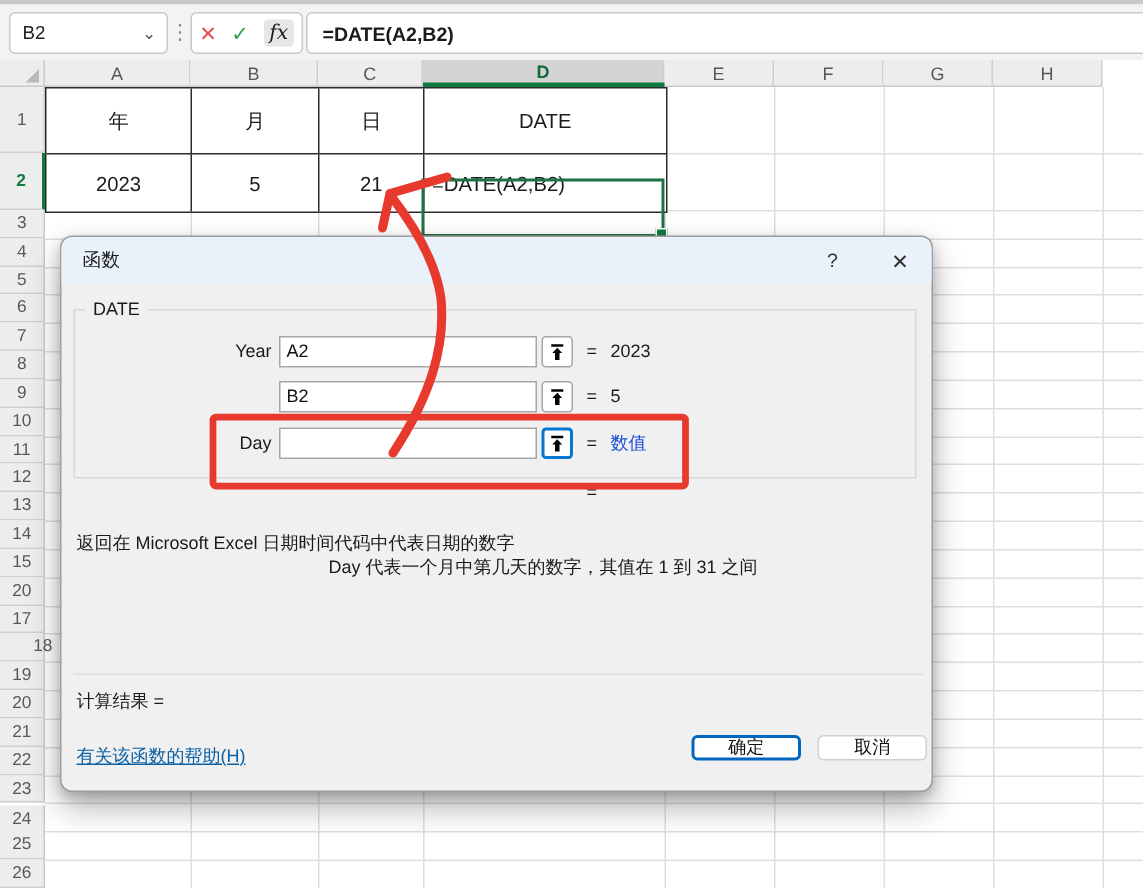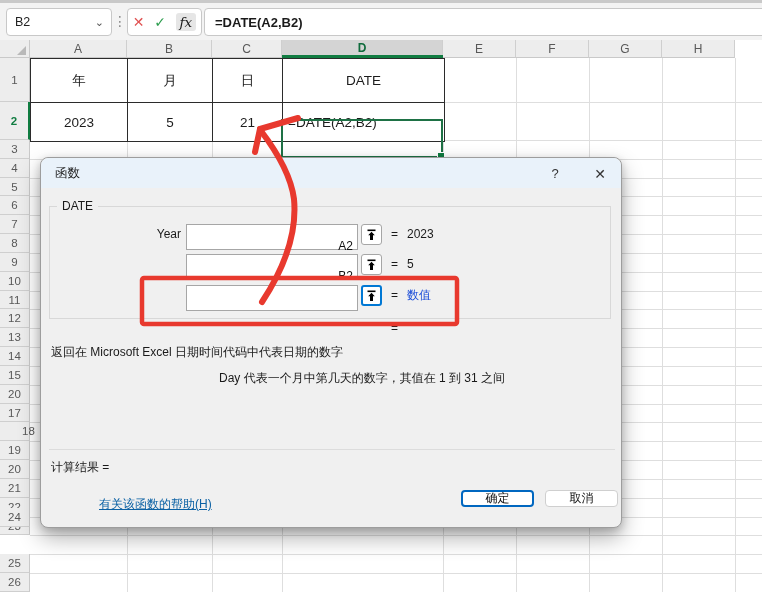--- a/index.html
+++ b/index.html
@@ -39,32 +39,32 @@
   
   .dialog{position:absolute;left:40px;top:157px;width:582px;height:371px;background:#f0f0f0;border:1px solid #9d9d9d;border-radius:8px;box-sizing:border-box;box-shadow:0 10px 22px rgba(0,0,0,.30),0 3px 8px rgba(0,0,0,.18);z-index:10;font-size:12px;color:#1a1a1a;}
   .dlg-title{position:absolute;left:0;top:0;width:100%;height:30px;background:#e9f2fa;border-radius:8px 8px 0 0;display:flex;align-items:center;box-sizing:border-box;}
   .dlg-title .t{padding-left:14px;font-size:12.5px;}
   .dlg-help{position:absolute;left:505px;top:7px;width:18px;height:18px;text-align:center;font-size:13px;color:#333;line-height:18px;}
   .dlg-close{position:absolute;left:549px;top:6px;width:20px;height:20px;text-align:center;font-size:14px;color:#333;line-height:20px;}
   .groupbox{position:absolute;left:8px;top:48px;width:562px;height:113px;border:1px solid #d8d8d8;box-sizing:border-box;}
   .grouplabel{position:absolute;left:16px;top:41px;background:#f0f0f0;padding:0 5px;font-size:12px;}
   .frow{position:absolute;left:0;width:100%;height:21px;}
   .frow .lbl{position:absolute;left:40px;width:100px;text-align:right;line-height:21px;}
-  .frow .inp{position:absolute;left:145px;width:172px;height:21px;background:#fff;border:1px solid #a6a6a6;box-sizing:border-box;font-size:12px;line-height:19px;padding:12px 4px;color:#111;text-align:right;}
+  .frow .inp{position:absolute;left:145px;width:172px;height:21px;background:#fff;border:1px solid #a6a6a6;box-sizing:border-box;font-size:12px;line-height:19px;padding:0 4px;color:#111;}
   .frow .rbtn{position:absolute;left:320px;width:21px;height:21px;background:#fff;border:1px solid #a6a6a6;border-radius:3px;box-sizing:border-box;display:flex;align-items:center;justify-content:center;}
   .frow .rbtn.focus{border:2px solid #0078d4;}
   .frow .eq{position:absolute;left:350px;line-height:21px;}
   .frow .res{position:absolute;left:366px;line-height:21px;}
   .res.gray{color:#1d4ed8;}
   .lone-eq{position:absolute;left:350px;top:163px;}
-  .desc1{position:absolute;left:10px;top:186px;}
+  .desc1{position:absolute;left:10px;top:196px;}
   .desc2{position:absolute;left:178px;top:212px;}
   .divider{position:absolute;left:8px;top:291px;width:566px;height:1px;background:#dcdcdc;}
   .resline{position:absolute;left:10px;top:301px;}
-  .helplink{position:absolute;left:10px;top:338px;color:#0b61a4;text-decoration:underline;cursor:pointer;margin-left:48px;}
+  .helplink{position:absolute;left:10px;top:338px;color:#0b61a4;text-decoration:underline;cursor:pointer;}
   .btn{position:absolute;top:332px;width:73px;height:17px;background:#fff;border-radius:4px;box-sizing:border-box;display:flex;align-items:center;justify-content:center;font-size:12px;color:#111;}
   .btn.ok{left:420px;border:2px solid #0067c0;}
   .btn.cancel{left:504px;border:1px solid #cfcfcf;}
   
   .anno-layer{position:absolute;left:0;top:0;z-index:20;pointer-events:none;}
 </style>
 </head>
 <body>
 
 <div class="app">
@@ -113,21 +113,21 @@
         <div class="rowh" style="top: 307px; height: 19px;">14</div>
         <div class="rowh" style="top: 326px; height: 19px;">15</div>
         <div class="rowh" style="top: 345px; height: 19px;">20</div>
         <div class="rowh" style="top: 364px; height: 18px;">17</div>
         <div class="rowh" style="top: 382px; height: 19px; padding-left: 28px;">18</div>
         <div class="rowh" style="top: 401px; height: 19px;">19</div>
         <div class="rowh" style="top: 420px; height: 19px;">20</div>
         <div class="rowh" style="top: 439px; height: 19px;">21</div>
         <div class="rowh" style="top: 458px; height: 19px;">22</div>
         <div class="rowh" style="top: 477px; height: 18px;">23</div>
-        <div class="rowh" style="top: 468px; height: 19px;">24</div>
+        <div class="rowh" style="top: 497px; height: 19px;">24</div>
         <div class="rowh" style="top: 514px; height: 19px; text-align: center;">25</div>
         <div class="rowh" style="top: 533px; height: 19px;">26</div>
       </div>
     <div id="gridlines">
         <div class="gl-v" style="left: 127px; top: 18px; height: 534px;"></div>
         <div class="gl-v" style="left: 212px; top: 18px; height: 534px;"></div>
         <div class="gl-v" style="left: 282px; top: 18px; height: 534px;"></div>
         <div class="gl-v" style="left: 443px; top: 18px; height: 534px;"></div>
         <div class="gl-v" style="left: 516px; top: 18px; height: 534px;"></div>
         <div class="gl-v" style="left: 589px; top: 18px; height: 534px;"></div>
@@ -206,20 +206,21 @@
         <svg width="11" height="12" viewBox="0 0 11 12">
             <path d="M1.5 1.3 H9.5" stroke="#000" stroke-width="1.6"></path>
             <path d="M5.5 2.8 L8.8 6.3 H7 V11 H4 V6.3 H2.2 Z" fill="#000"></path>
           </svg>
       </div>
       <span class="eq">=</span>
       <span class="res">5</span>
     </div>
 
     <div class="frow" style="top:127px;">
+      <span class="lbl">Day</span>
       <div class="inp"></div>
       <div class="rbtn focus">
         <svg width="11" height="12" viewBox="0 0 11 12">
             <path d="M1.5 1.3 H9.5" stroke="#000" stroke-width="1.6"></path>
             <path d="M5.5 2.8 L8.8 6.3 H7 V11 H4 V6.3 H2.2 Z" fill="#000"></path>
           </svg>
       </div>
       <span class="eq">=</span>
       <span class="res gray">数值</span>
     </div>

